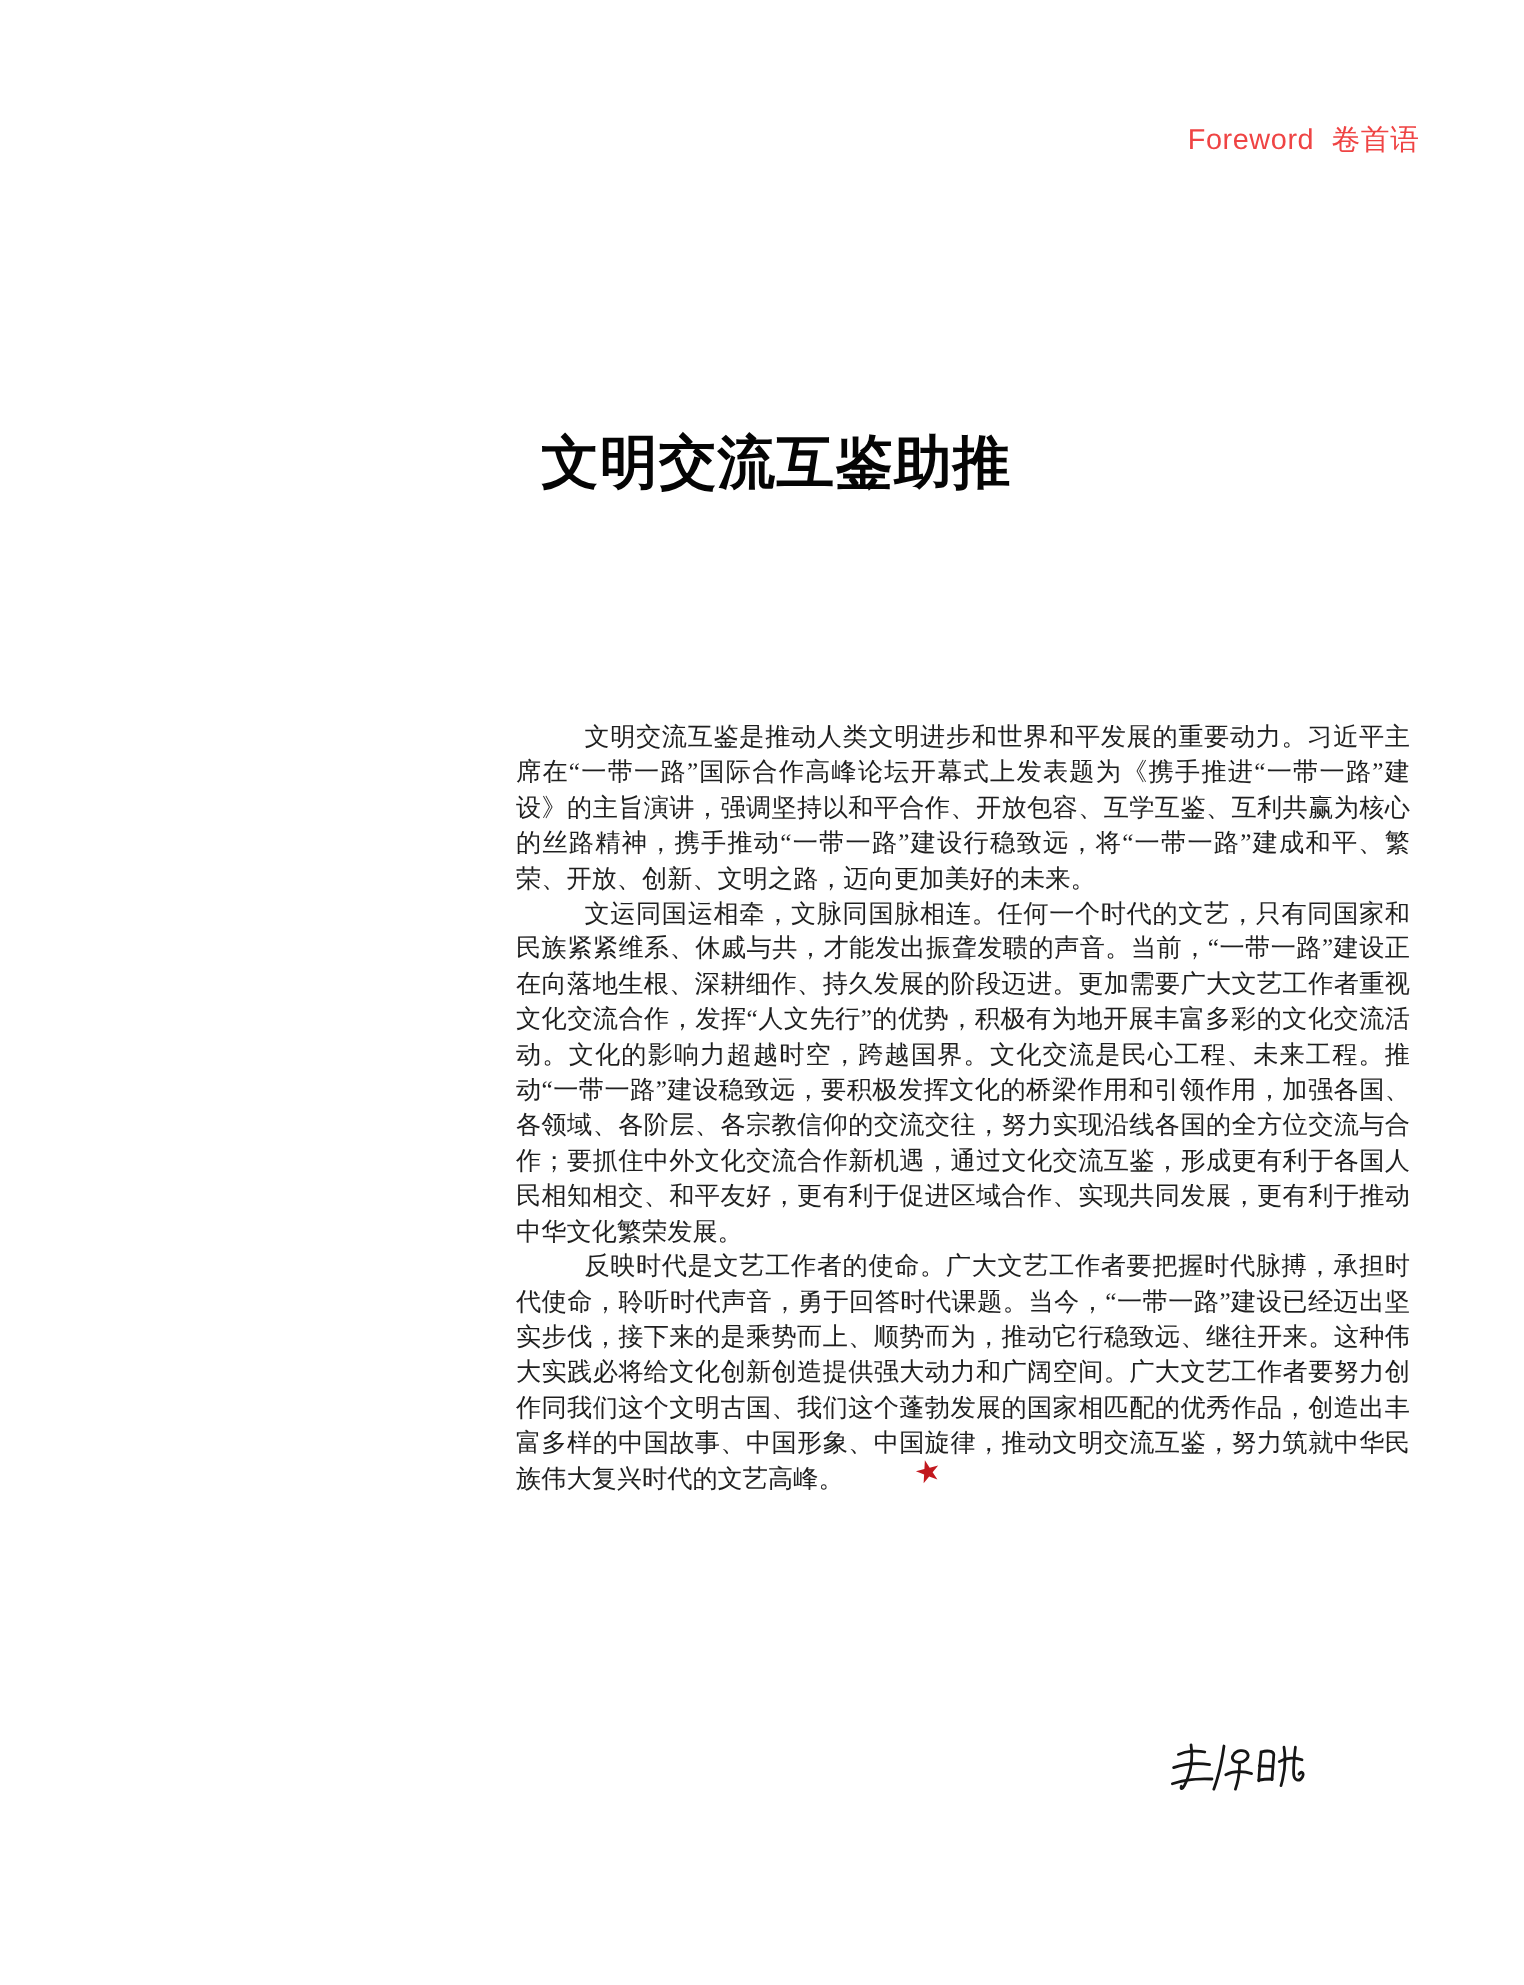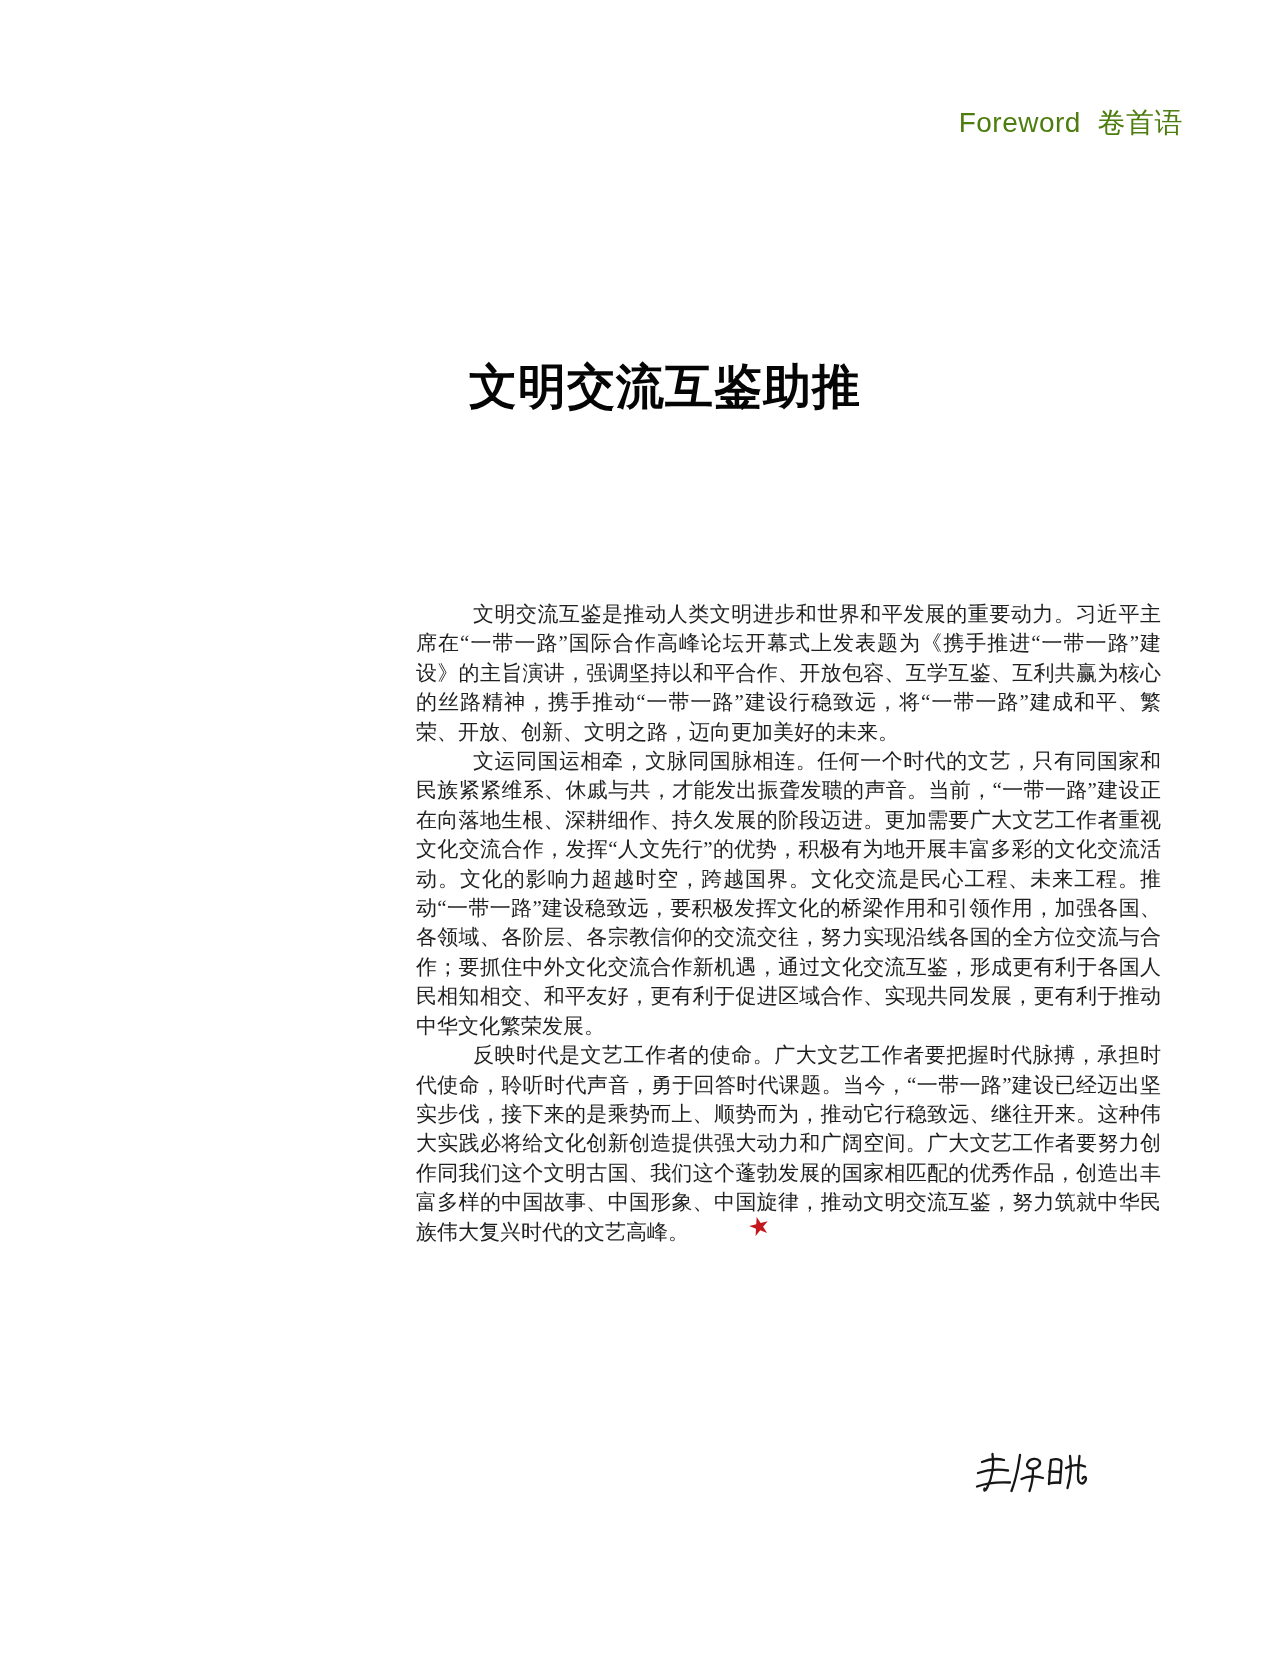--- a/index.html
+++ b/index.html
@@ -7,37 +7,37 @@
     position:relative;
     width:1270px; height:1654px;
     background:#ffffff;
     overflow:hidden;
     font-family:"Liberation Serif","DejaVu Serif",serif;
   }
   .page-header {
     position:absolute;
     top:72px; right:87px;
     font-family:"Liberation Sans","DejaVu Sans",sans-serif;
-    font-size:28px;
-    color:#4d7c0f;
+    font-size:24px;
+    color:#ef4444;
     white-space:pre;
     letter-spacing:0.5px;
   }
   .article-title {
     position:absolute;
-    left:469px; top:352px;
+    left:451px; top:352px;
     font-size:48px;
     line-height:70px;
     font-weight:bold;
     color:#050505;
     letter-spacing:1px;
   }
   .article-body {
     position:absolute;
-    left:416px; top:600px;
+    left:430px; top:600px;
     width:745px;
     font-size:21px;
     line-height:29.4px;
     text-align:justify;
     color:#1f1f1f;
   }
   .article-body p {
     margin:0;
     text-indent:57px;
   }

